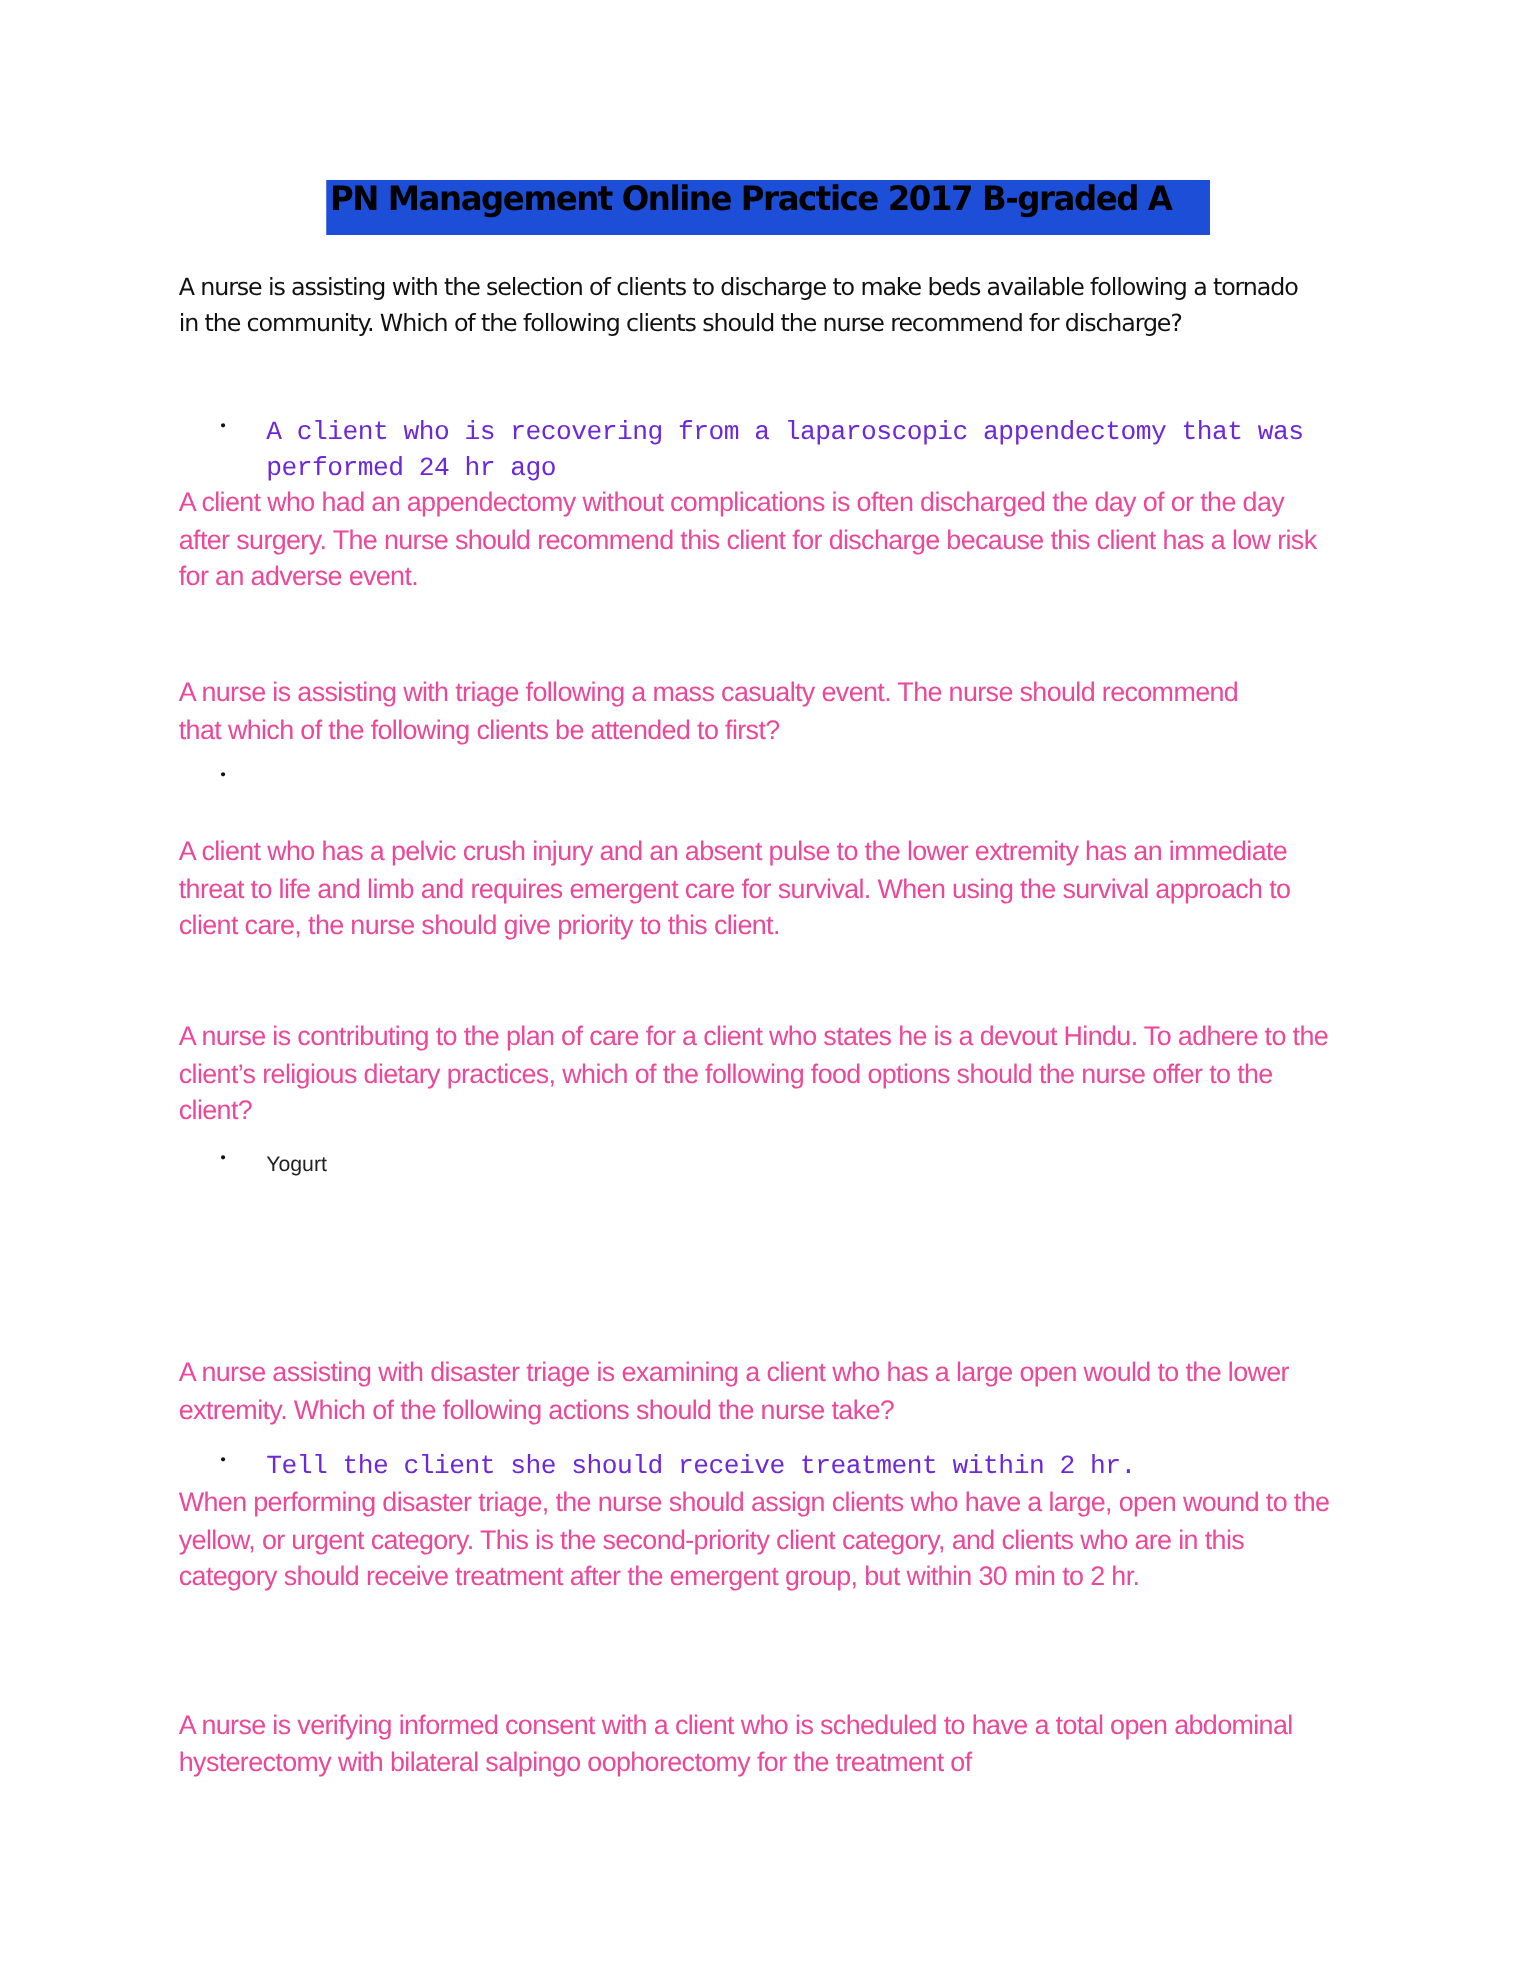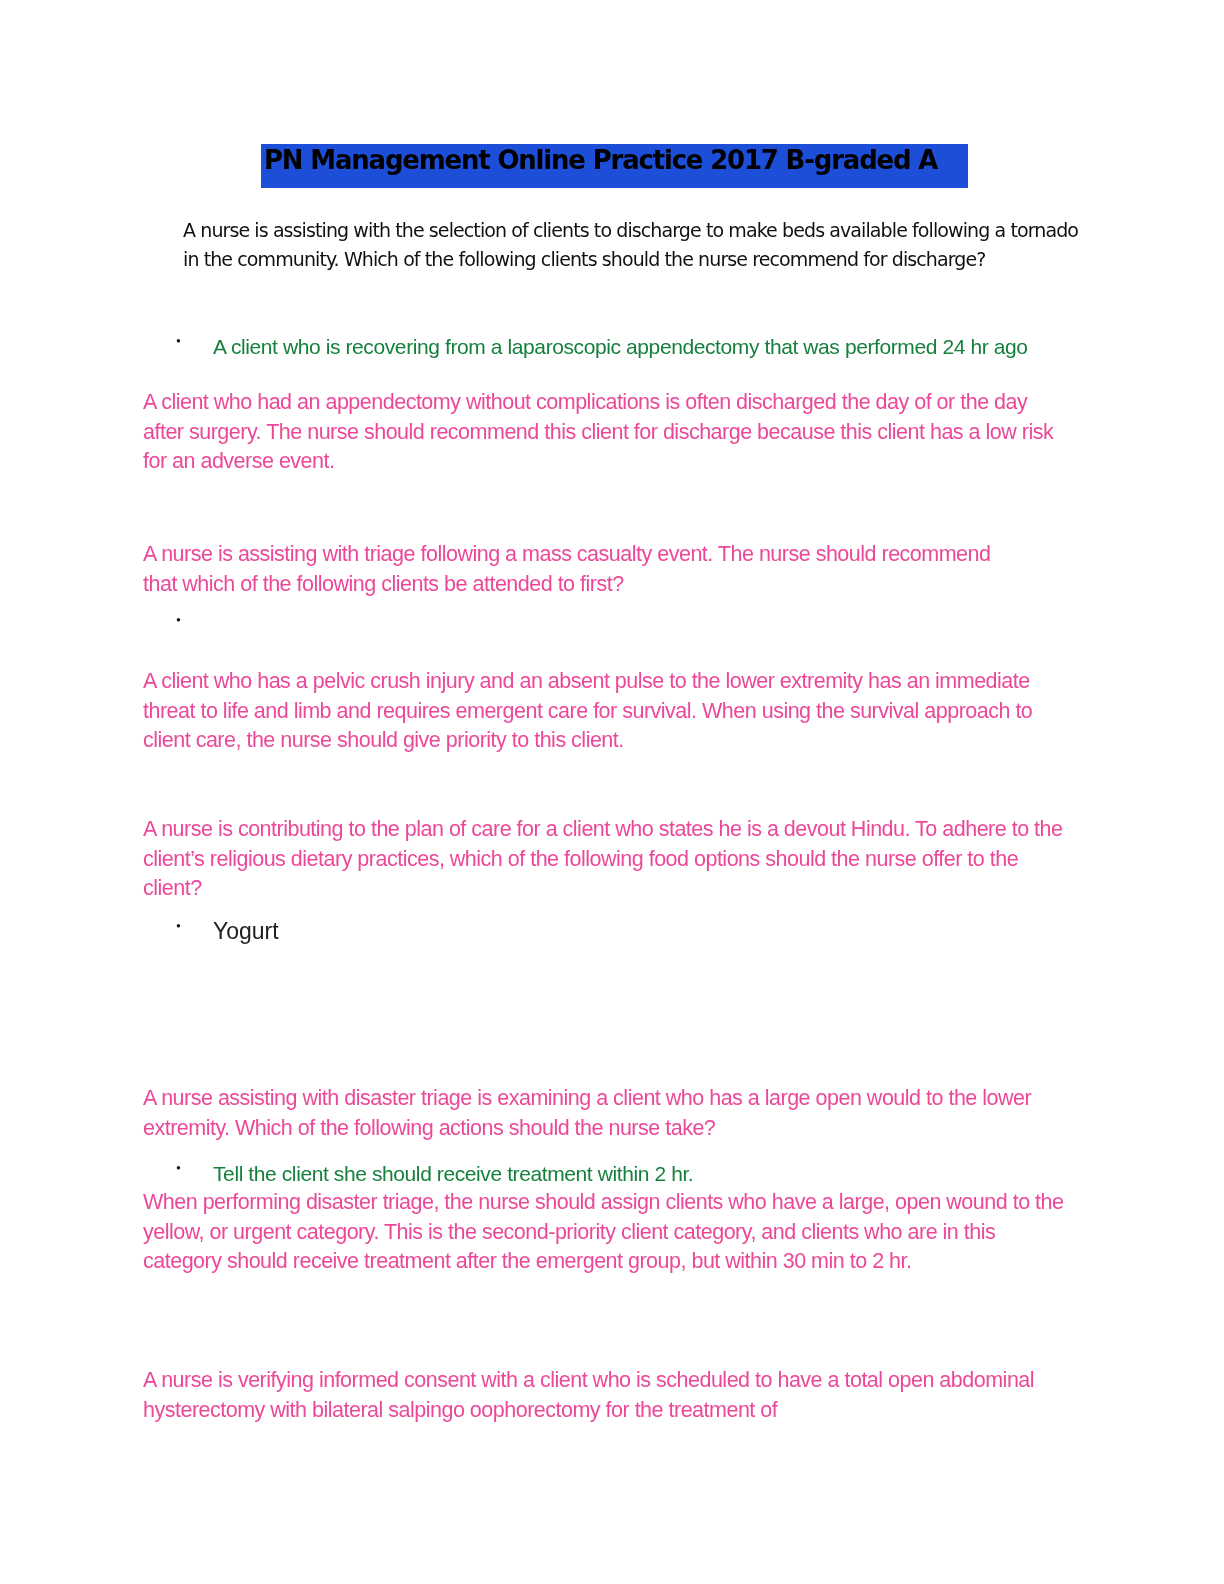--- a/index.html
+++ b/index.html
@@ -65,43 +65,43 @@
       width: 880px;
       display: flex;
     }
     .bullet .dot {
       width: 37px;
       flex: none;
       font-size: 14px;
       padding-top: 2px;
     }
     .bullet .text-serif {
-      font-family: Liberation Sans, sans-serif;
+      font-family: Liberation Mono, monospace;
       font-size: 21px;
       line-height: 29px;
       letter-spacing: -0.4px;
-      color: #15803d;
+      color: #6d28d9;
     }
     .bullet .text-sans {
       font-family: "Liberation Sans", sans-serif;
-      font-size: 23px;
+      font-size: 17px;
       line-height: 29px;
       color: #222222;
     }
   </style>
 </head>
 <body>
 
 <div class="page">
 
   <div class="title-wrap">
     <span class="title">PN Management Online Practice 2017 B-graded A</span>
   </div>
 
-  <div class="block q-calibri" style="top:216px; width:915px;margin-left:40px;">A nurse is assisting with the selection of clients to discharge to make beds available following a tornado in the community. Which of the following clients should the nurse recommend for discharge?</div>
+  <div class="block q-calibri" style="top:216px; width:915px;">A nurse is assisting with the selection of clients to discharge to make beds available following a tornado in the community. Which of the following clients should the nurse recommend for discharge?</div>
   <div class="bullet" style="top:332px;">
     <span class="dot">•</span>
     <span class="text-serif">A client who is recovering from a laparoscopic appendectomy that was performed 24 hr ago</span>
   </div>
   <div class="block arial" style="top:388px;">A client who had an appendectomy without complications is often discharged the day of or the day after surgery. The nurse should recommend this client for discharge because this client has a low risk for an adverse event.</div>
 
   <div class="block arial" style="top:508px; width:880px;margin-top:32px;">A nurse is assisting with triage following a mass casualty event. The nurse should recommend that which of the following clients be attended to first?</div>
   <div class="bullet" style="top:611px;">
     <span class="dot">•</span>
   </div>

